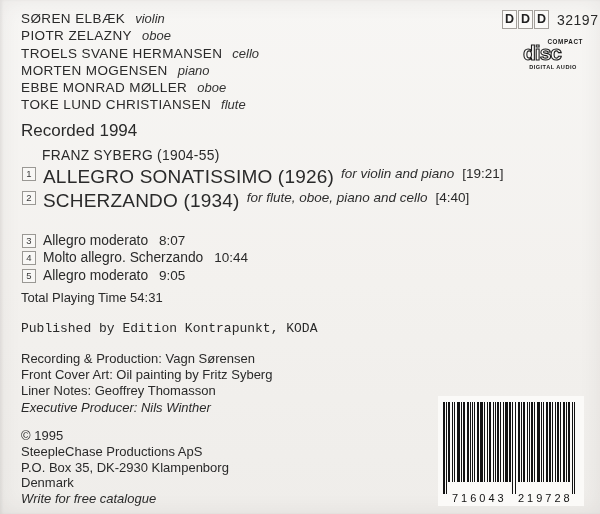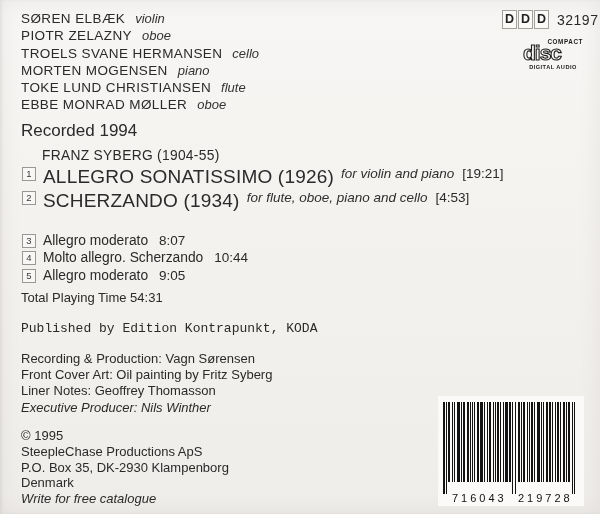--- a/index.html
+++ b/index.html
@@ -62,43 +62,43 @@
     <div class="performer">
       <span class="pname">PIOTR ZELAZNY</span><span class="pinstr">oboe</span>
     </div>
     <div class="performer">
       <span class="pname">TROELS SVANE HERMANSEN</span><span class="pinstr">cello</span>
     </div>
     <div class="performer">
       <span class="pname">MORTEN MOGENSEN</span><span class="pinstr">piano</span>
     </div>
     <div class="performer">
+      <span class="pname">EBBE MONRAD MØLLER</span><span class="pinstr">oboe</span>
+    </div>
+    <div class="performer">
       <span class="pname">TOKE LUND CHRISTIANSEN</span><span class="pinstr">flute</span>
-    </div>
-    <div class="performer">
-      <span class="pname">EBBE MONRAD MØLLER</span><span class="pinstr">oboe</span>
     </div>
   </div>
 
   <div class="abs recorded" style="left:21px;top:121px;">Recorded 1994</div>
 
   <div class="abs heading" style="left:42px;top:148px;">FRANZ SYBERG (1904-55)</div>
 
   <div class="abs trackrow" style="left:22px;top:166px;">
     <span class="numbox">1</span>
     <span class="ttl">ALLEGRO SONATISSIMO (1926)</span>
     <span class="scoring">for violin and piano</span>
     <span class="ttime">[19:21]</span>
   </div>
 
   <div class="abs trackrow" style="left:22px;top:190px;">
     <span class="numbox">2</span>
     <span class="ttl">SCHERZANDO (1934)</span>
     <span class="scoring">for flute, oboe, piano and cello</span>
-    <span class="ttime">[4:53]</span>
+    <span class="ttime">[4:40]</span>
   </div>
 
 
   <div class="abs trackrow" style="left:22px;top:233px;">
     <span class="numbox">3</span>
     <span class="mv">Allegro moderato</span>
     <span class="mvtime">8:07</span>
   </div>
   <div class="abs trackrow" style="left:22px;top:250px;">
     <span class="numbox">4</span>

